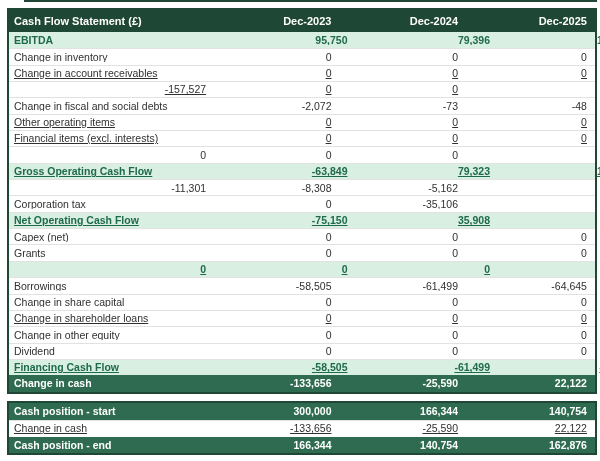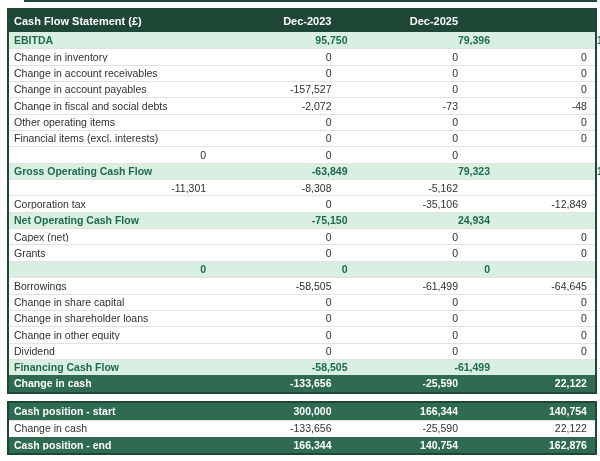--- a/index.html
+++ b/index.html
@@ -23,33 +23,34 @@
   .header-row { height: 22px !important; background: #1f4735; color: #ffffff; }
   .header-row .cell { font-weight: bold; font-size: 11px; }
 
   .row.normal { background: #ffffff; color: #303030; }
   .row.subtotal { background: #d9efe1; color: #1e6a4b; gap: 16px; }
   .row.subtotal .cell { font-weight: bold; }
   .row.dark { background: #2e6b50; color: #ffffff; }
   .row.dark .cell { font-weight: bold; }
 
   .rows .row + .row.normal,
-  .rows .row + .row.subtotal { border-top: 1px solid #e2e2e2; }
+  .rows .row + .row.subtotal { border-top: 1px solid #e2e2e2; text-decoration: underline; }
   .rows .row.normal:first-child { border-top: 0; }
 </style>
 </head>
 <body>
 
 <div class="canvas">
   <div class="top-rule"></div>
 
   <div class="fin-table t1">
     <div class="row header-row">
       <span class="cell label">Cash Flow Statement (£)</span>
       <span class="cell val">Dec-2023</span>
+      <span class="cell val">Dec-2024</span>
       <span class="cell val">Dec-2025</span>
     </div>
     <div class="rows">
         <div class="row subtotal">
     <span class="cell label">EBITDA</span>
     <span class="cell val">95,750</span>
     <span class="cell val">79,396</span>
     <span class="cell val">104,853</span>
   </div>
         <div class="row normal">
@@ -58,21 +59,20 @@
     <span class="cell val">0</span>
     <span class="cell val">0</span>
   </div>
         <div class="row normal">
     <span class="cell label">Change in account receivables</span>
     <span class="cell val">0</span>
     <span class="cell val">0</span>
     <span class="cell val">0</span>
   </div>
         <div class="row normal">
-    <span class="cell label">Change in account payables</span>
     <span class="cell val">-157,527</span>
     <span class="cell val">0</span>
     <span class="cell val">0</span>
   </div>
         <div class="row normal">
     <span class="cell label">Change in fiscal and social debts</span>
     <span class="cell val">-2,072</span>
     <span class="cell val">-73</span>
     <span class="cell val">-48</span>
   </div>
@@ -101,26 +101,25 @@
   </div>
         <div class="row normal">
     <span class="cell val">-11,301</span>
     <span class="cell val">-8,308</span>
     <span class="cell val">-5,162</span>
   </div>
         <div class="row normal">
     <span class="cell label">Corporation tax</span>
     <span class="cell val">0</span>
     <span class="cell val">-35,106</span>
-    <span class="cell val">-12,849</span>
   </div>
         <div class="row subtotal">
     <span class="cell label">Net Operating Cash Flow</span>
     <span class="cell val">-75,150</span>
-    <span class="cell val">24,934</span>
+    <span class="cell val">35,908</span>
     <span class="cell val">86,767</span>
   </div>
         <div class="row normal">
     <span class="cell label">Capex (net)</span>
     <span class="cell val">0</span>
     <span class="cell val">0</span>
     <span class="cell val">0</span>
   </div>
         <div class="row normal">
     <span class="cell label">Grants</span>

